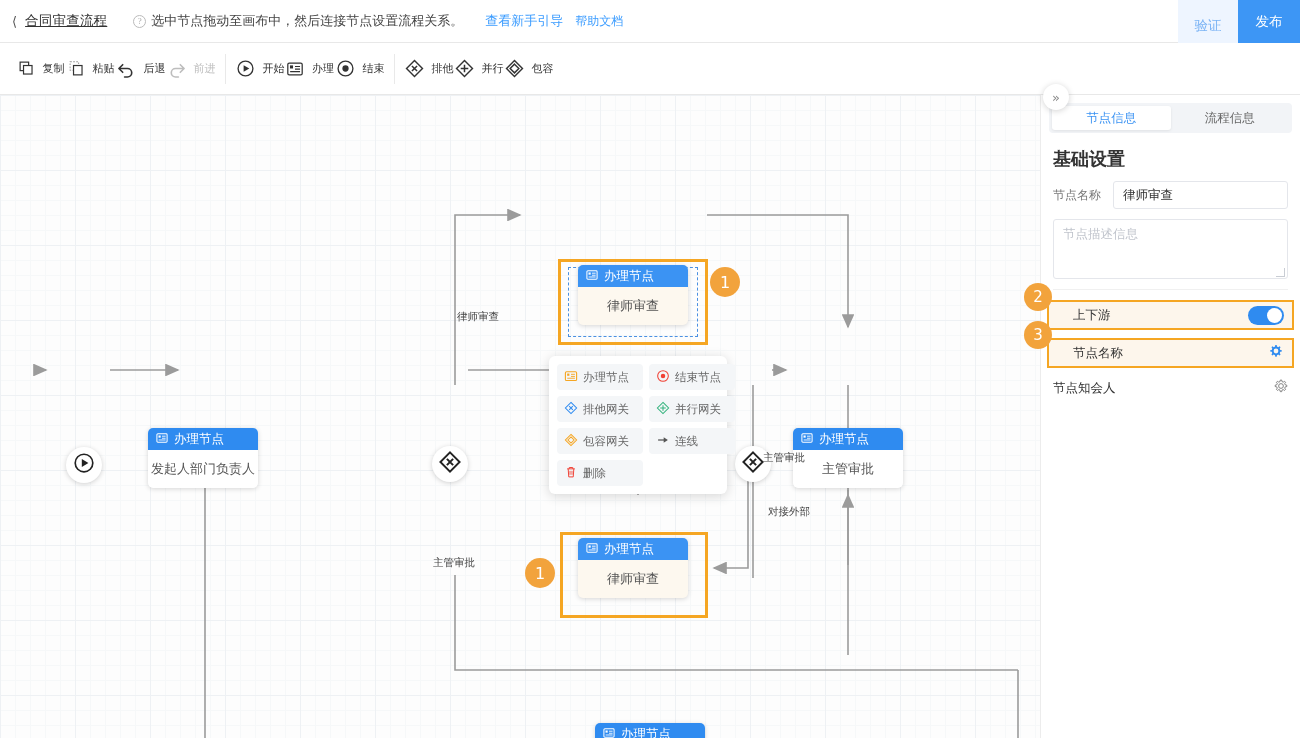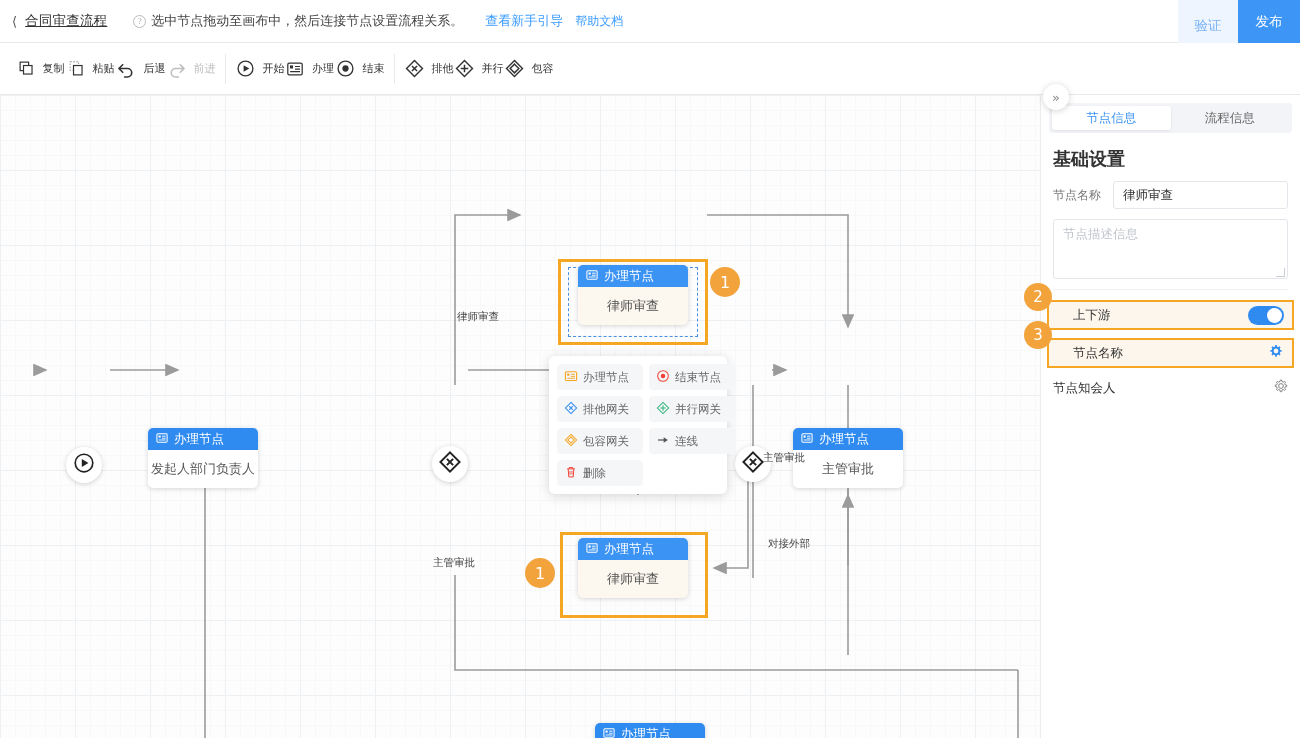--- a/index.html
+++ b/index.html
@@ -484,21 +484,21 @@
             </svg>
         </span>
         <span>办理节点</span>
       </div>
 
     </div>
 
     <div class="edge-label" style="left:457px; top:215px;">律师审查</div>
     <div class="edge-label" style="left:433px; top:461px;">主管审批</div>
     <div class="edge-label" style="left:763px; top:356px;">主管审批</div>
-    <div class="edge-label" style="left:768px; top:442px;">对接外部</div>
+    <div class="edge-label" style="left:768px; top:410px;">对接外部</div>
 
     <div class="ctxmenu" style="left:549px; top:261px; width:178px;">
       <div class="ctxitem">
         <span>
           <svg width="14" height="14" viewBox="0 0 20 20">
               <rect x="2" y="4" width="16" height="12.5" rx="1.6" fill="none" stroke="#f5a623" stroke-width="1.6"></rect>
               <rect x="4.5" y="6.5" width="3.2" height="3.2" fill="#f5a623"></rect>
               <path d="M10 7.6 H15.6 M10 10.6 H15.6 M4.7 13.2 H15.6" stroke="#f5a623" stroke-width="1.3"></path>
             </svg>
         </span>

